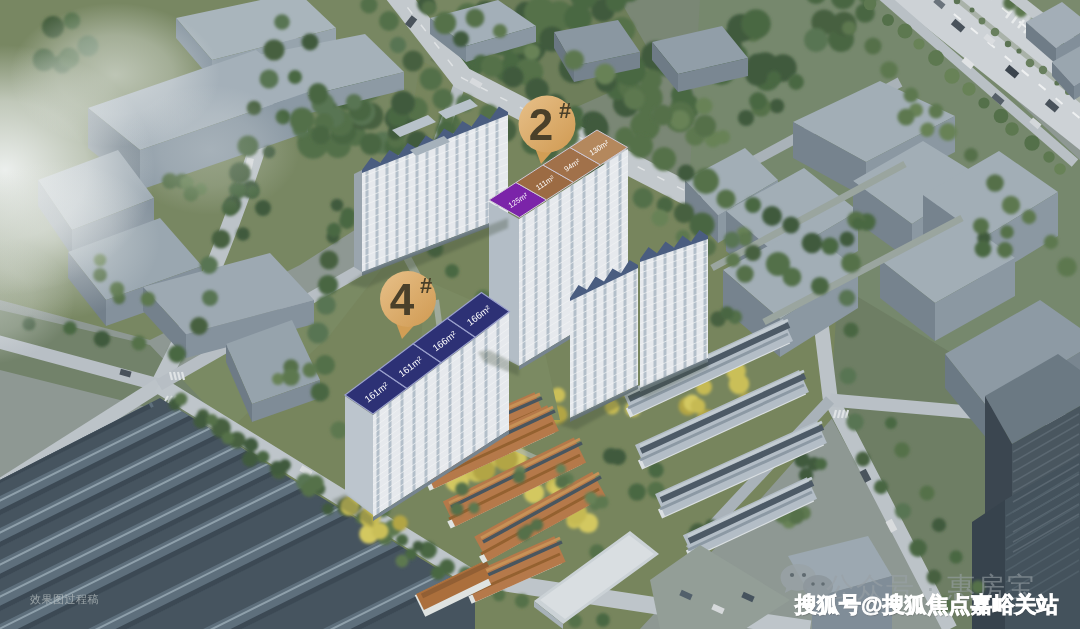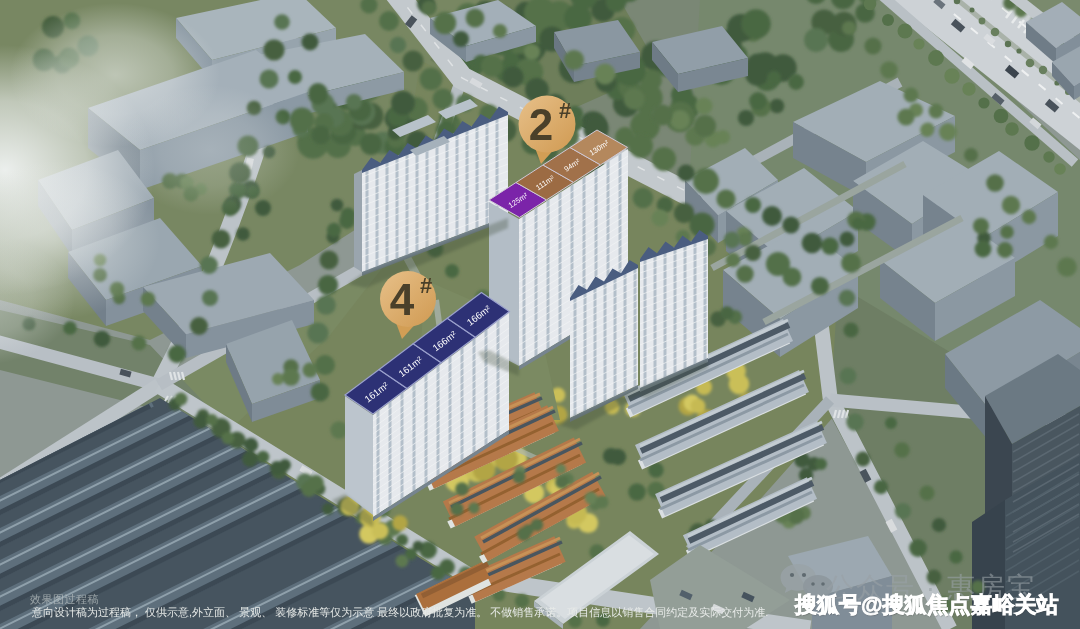--- a/index.html
+++ b/index.html
@@ -1132,21 +1132,20 @@
 
 <ellipse cx="5" cy="170" rx="150" ry="125" fill="url(#fog)"></ellipse>
 <ellipse cx="115" cy="75" rx="105" ry="72" fill="url(#fog)" opacity="0.6"></ellipse>
 <ellipse cx="-20" cy="300" rx="95" ry="65" fill="url(#fog)" opacity="0.45"></ellipse>
 <ellipse cx="55" cy="240" rx="105" ry="80" fill="url(#fog)" opacity="0.42"></ellipse>
 <ellipse cx="210" cy="150" rx="90" ry="65" fill="url(#fog)" opacity="0.28"></ellipse>
 </svg>
 
 <div style="position:absolute;left:30px;top:592px;font-size:11px;color:#c0c7c7;opacity:.7;letter-spacing:.5px;">效果图过程稿</div>
 
-<div style="position:absolute;left:32px;top:605px;font-size:11px;color:#e8ebe9;letter-spacing:0px;white-space:nowrap;">意向设计稿为过程稿， 仅供示意,外立面、 景观、 装修标准等仅为示意 最终以政府批复为准。 不做销售承诺。项目信息以销售合同约定及实际交付为准.</div>
 
 <svg style="position:absolute;left:779px;top:562px;" width="54" height="42" viewBox="0 0 54 42">
 <path d="M19 2 C9 2 1.5 8 1.5 15.5 c0 4.2 2.2 8 5.8 10.5 L5.8 31 l6.4-3.2 c2.1.6 4.6 1 7 .9 10 0 17.8-6.2 17.8-13.6 C37 8 29 2 19 2z" fill="#9aa3a8" opacity="0.8"></path>
 <path d="M39 13 c-8.3 0-15 5.2-15 11.5 0 6.3 6.7 11.5 15 11.5 2 0 4-.3 5.8-.9 l5.2 2.5-1.3-4.4 c3.2-2.1 5.3-5.3 5.3-8.7 0-6.3-6.7-11.5-15-11.5z" fill="#8d979c" opacity="0.85"></path>
 <circle cx="13" cy="13" r="2.1" fill="#5f6a70"></circle>
       <circle cx="25" cy="13" r="2.1" fill="#5f6a70"></circle>
 <circle cx="34" cy="22" r="1.8" fill="#626d73"></circle>
       <circle cx="44" cy="22" r="1.8" fill="#626d73"></circle>
     </svg>
 

